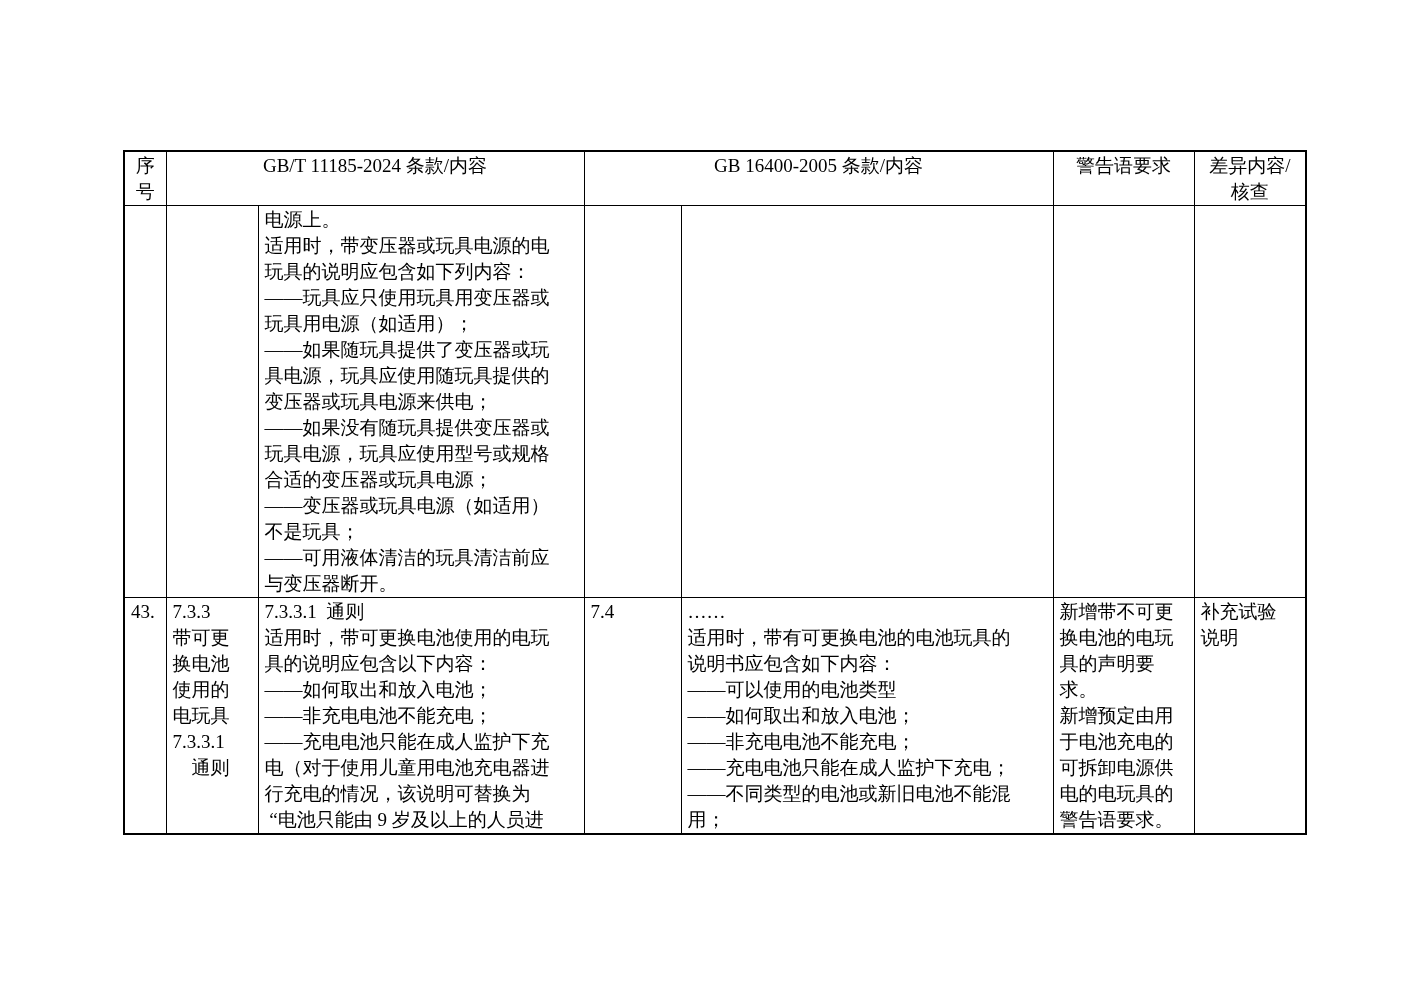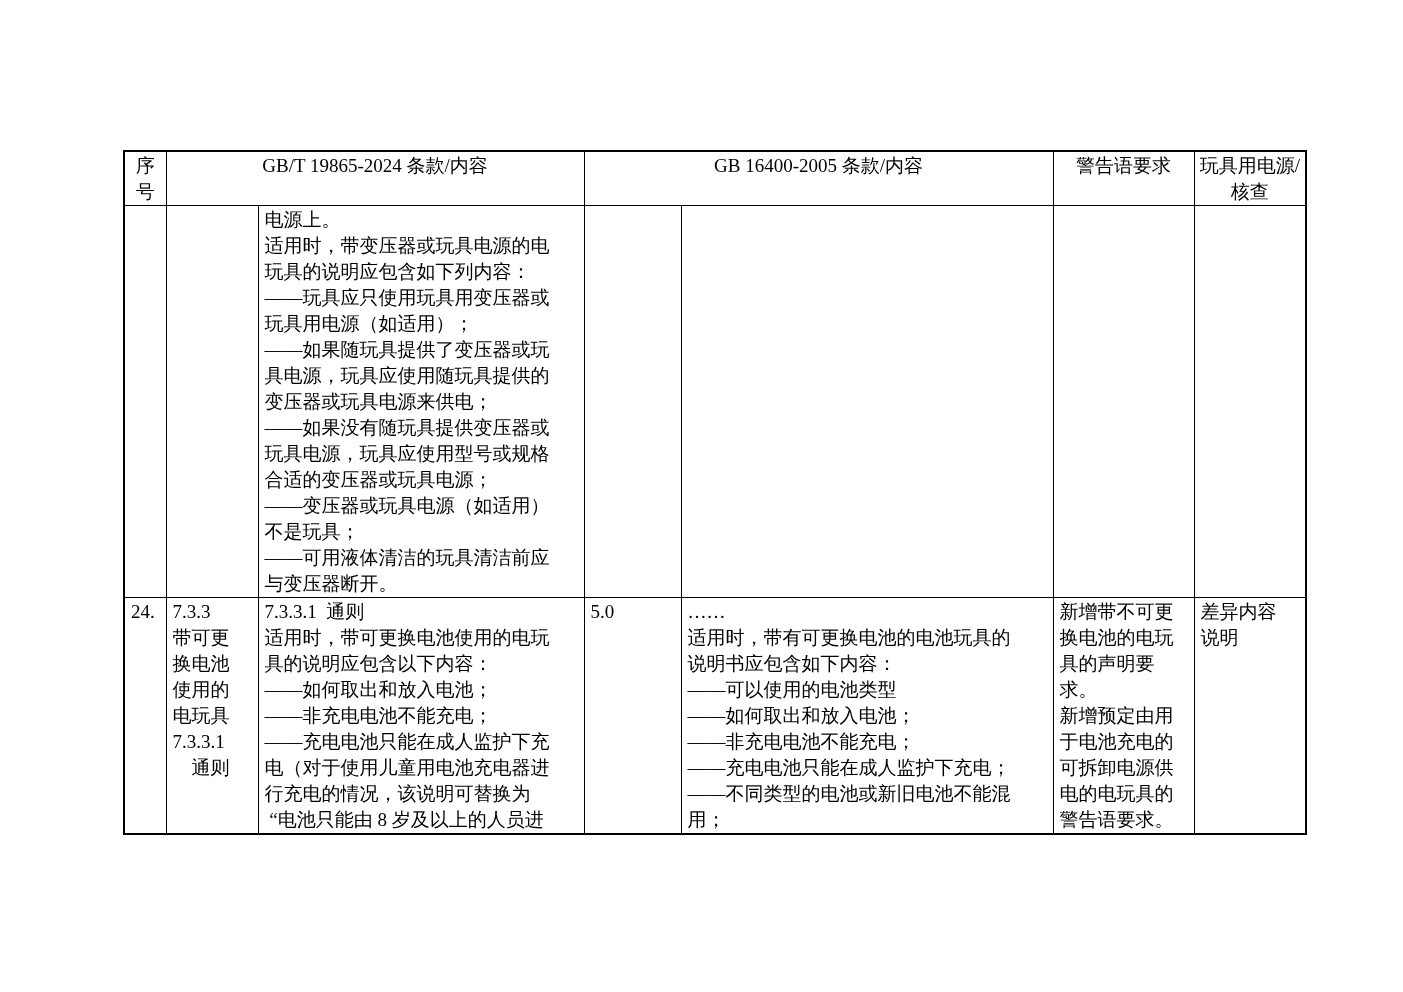--- a/index.html
+++ b/index.html
@@ -59,24 +59,24 @@
       <col style="width:326px">
       <col style="width:97px">
       <col style="width:372px">
       <col style="width:141px">
       <col style="width:112px">
     </colgroup>
     <thead>
       <tr class="header-row">
         <th>序
 号</th>
-        <th colspan="2">GB/T 19865-2024 条款/内容</th>
+        <th colspan="2">GB/T 11185-2024 条款/内容</th>
         <th colspan="2">GB 16400-2005 条款/内容</th>
         <th>警告语要求</th>
-        <th>玩具用电源/
+        <th>差异内容/
 核查</th>
       </tr>
     </thead>
     <tbody>
       <tr class="row-cont">
         <td></td>
         <td></td>
         <td>电源上。
 适用时，带变压器或玩具电源的电
 玩具的说明应包含如下列内容：
@@ -91,54 +91,54 @@
 ——变压器或玩具电源（如适用）
 不是玩具；
 ——可用液体清洁的玩具清洁前应
 与变压器断开。</td>
         <td></td>
         <td></td>
         <td></td>
         <td></td>
       </tr>
       <tr class="row-24">
-        <td>24.</td>
+        <td>43.</td>
         <td>7.3.3
 带可更
 换电池
 使用的
 电玩具
 7.3.3.1
 　通则</td>
         <td>7.3.3.1  通则
 适用时，带可更换电池使用的电玩
 具的说明应包含以下内容：
 ——如何取出和放入电池；
 ——非充电电池不能充电；
 ——充电电池只能在成人监护下充
 电（对于使用儿童用电池充电器进
 行充电的情况，该说明可替换为
- “电池只能由 8 岁及以上的人员进</td>
-        <td>5.0</td>
+ “电池只能由 9 岁及以上的人员进</td>
+        <td>7.4</td>
         <td>……
 适用时，带有可更换电池的电池玩具的
 说明书应包含如下内容：
 ——可以使用的电池类型
 ——如何取出和放入电池；
 ——非充电电池不能充电；
 ——充电电池只能在成人监护下充电；
 ——不同类型的电池或新旧电池不能混
 用；</td>
         <td>新增带不可更
 换电池的电玩
 具的声明要
 求。
 新增预定由用
 于电池充电的
 可拆卸电源供
 电的电玩具的
 警告语要求。</td>
-        <td>差异内容
+        <td>补充试验
 说明</td>
       </tr>
     </tbody>
   </table>
 </div>
 
 </body></html>

